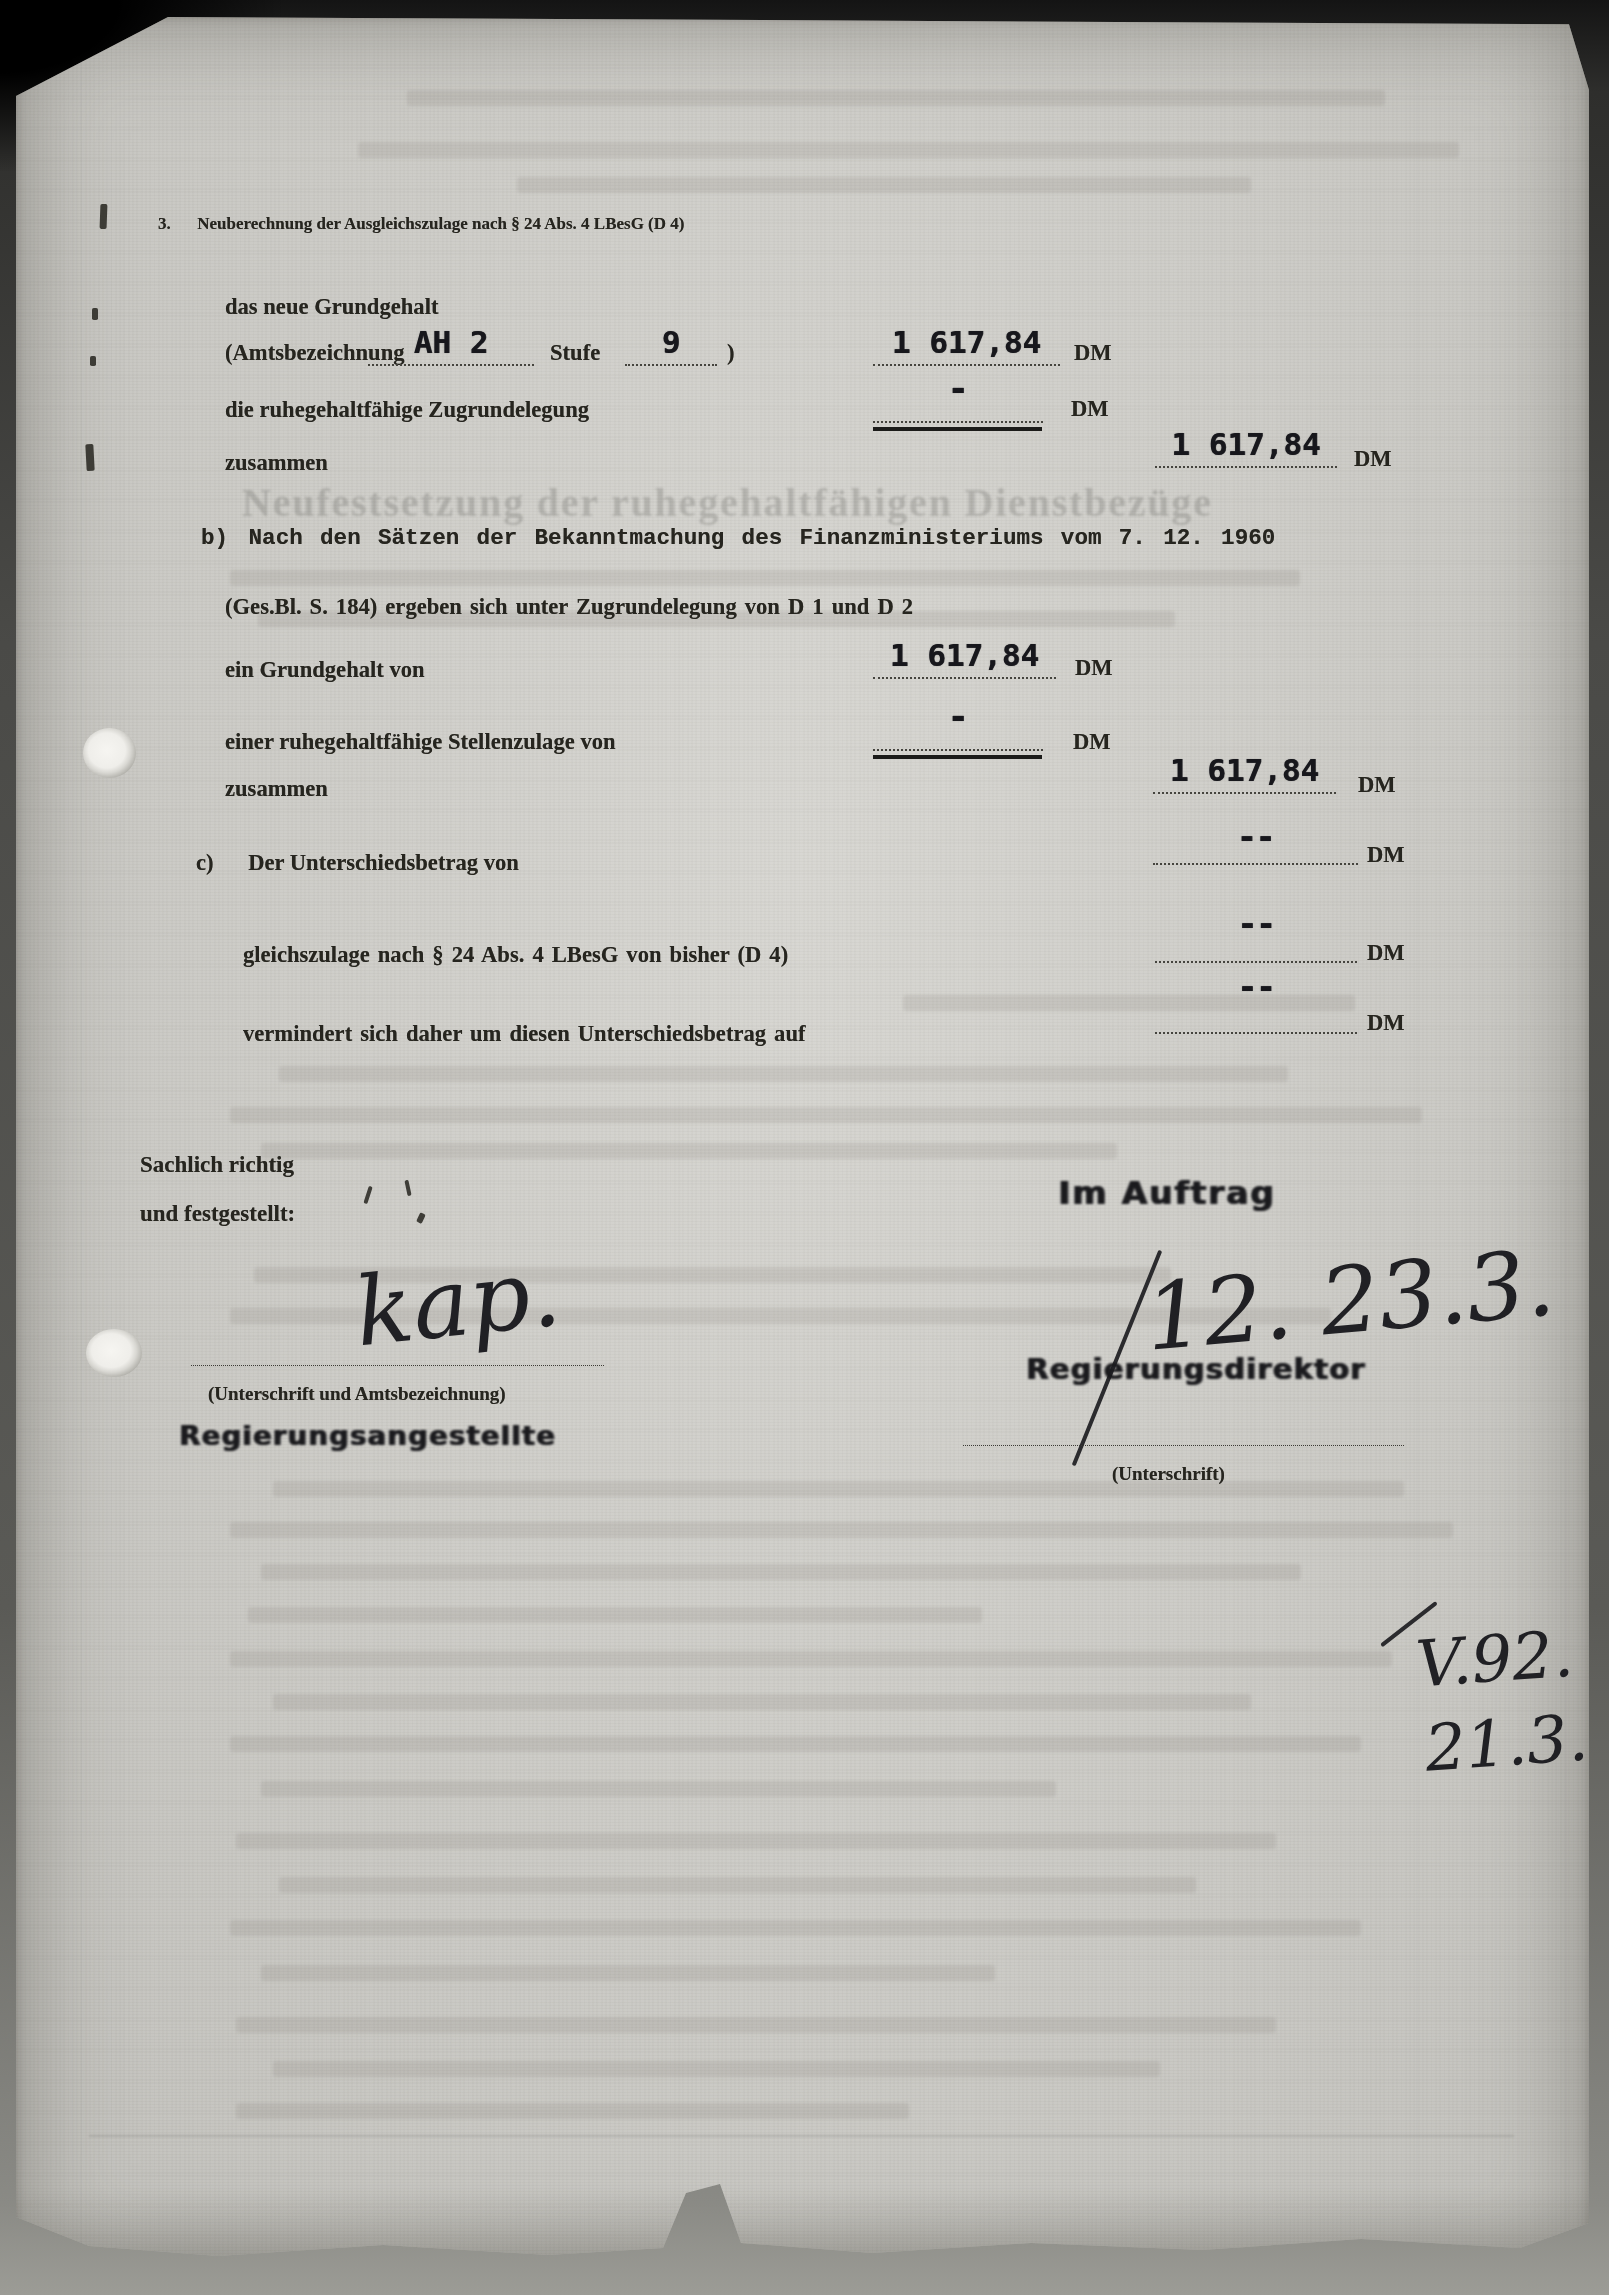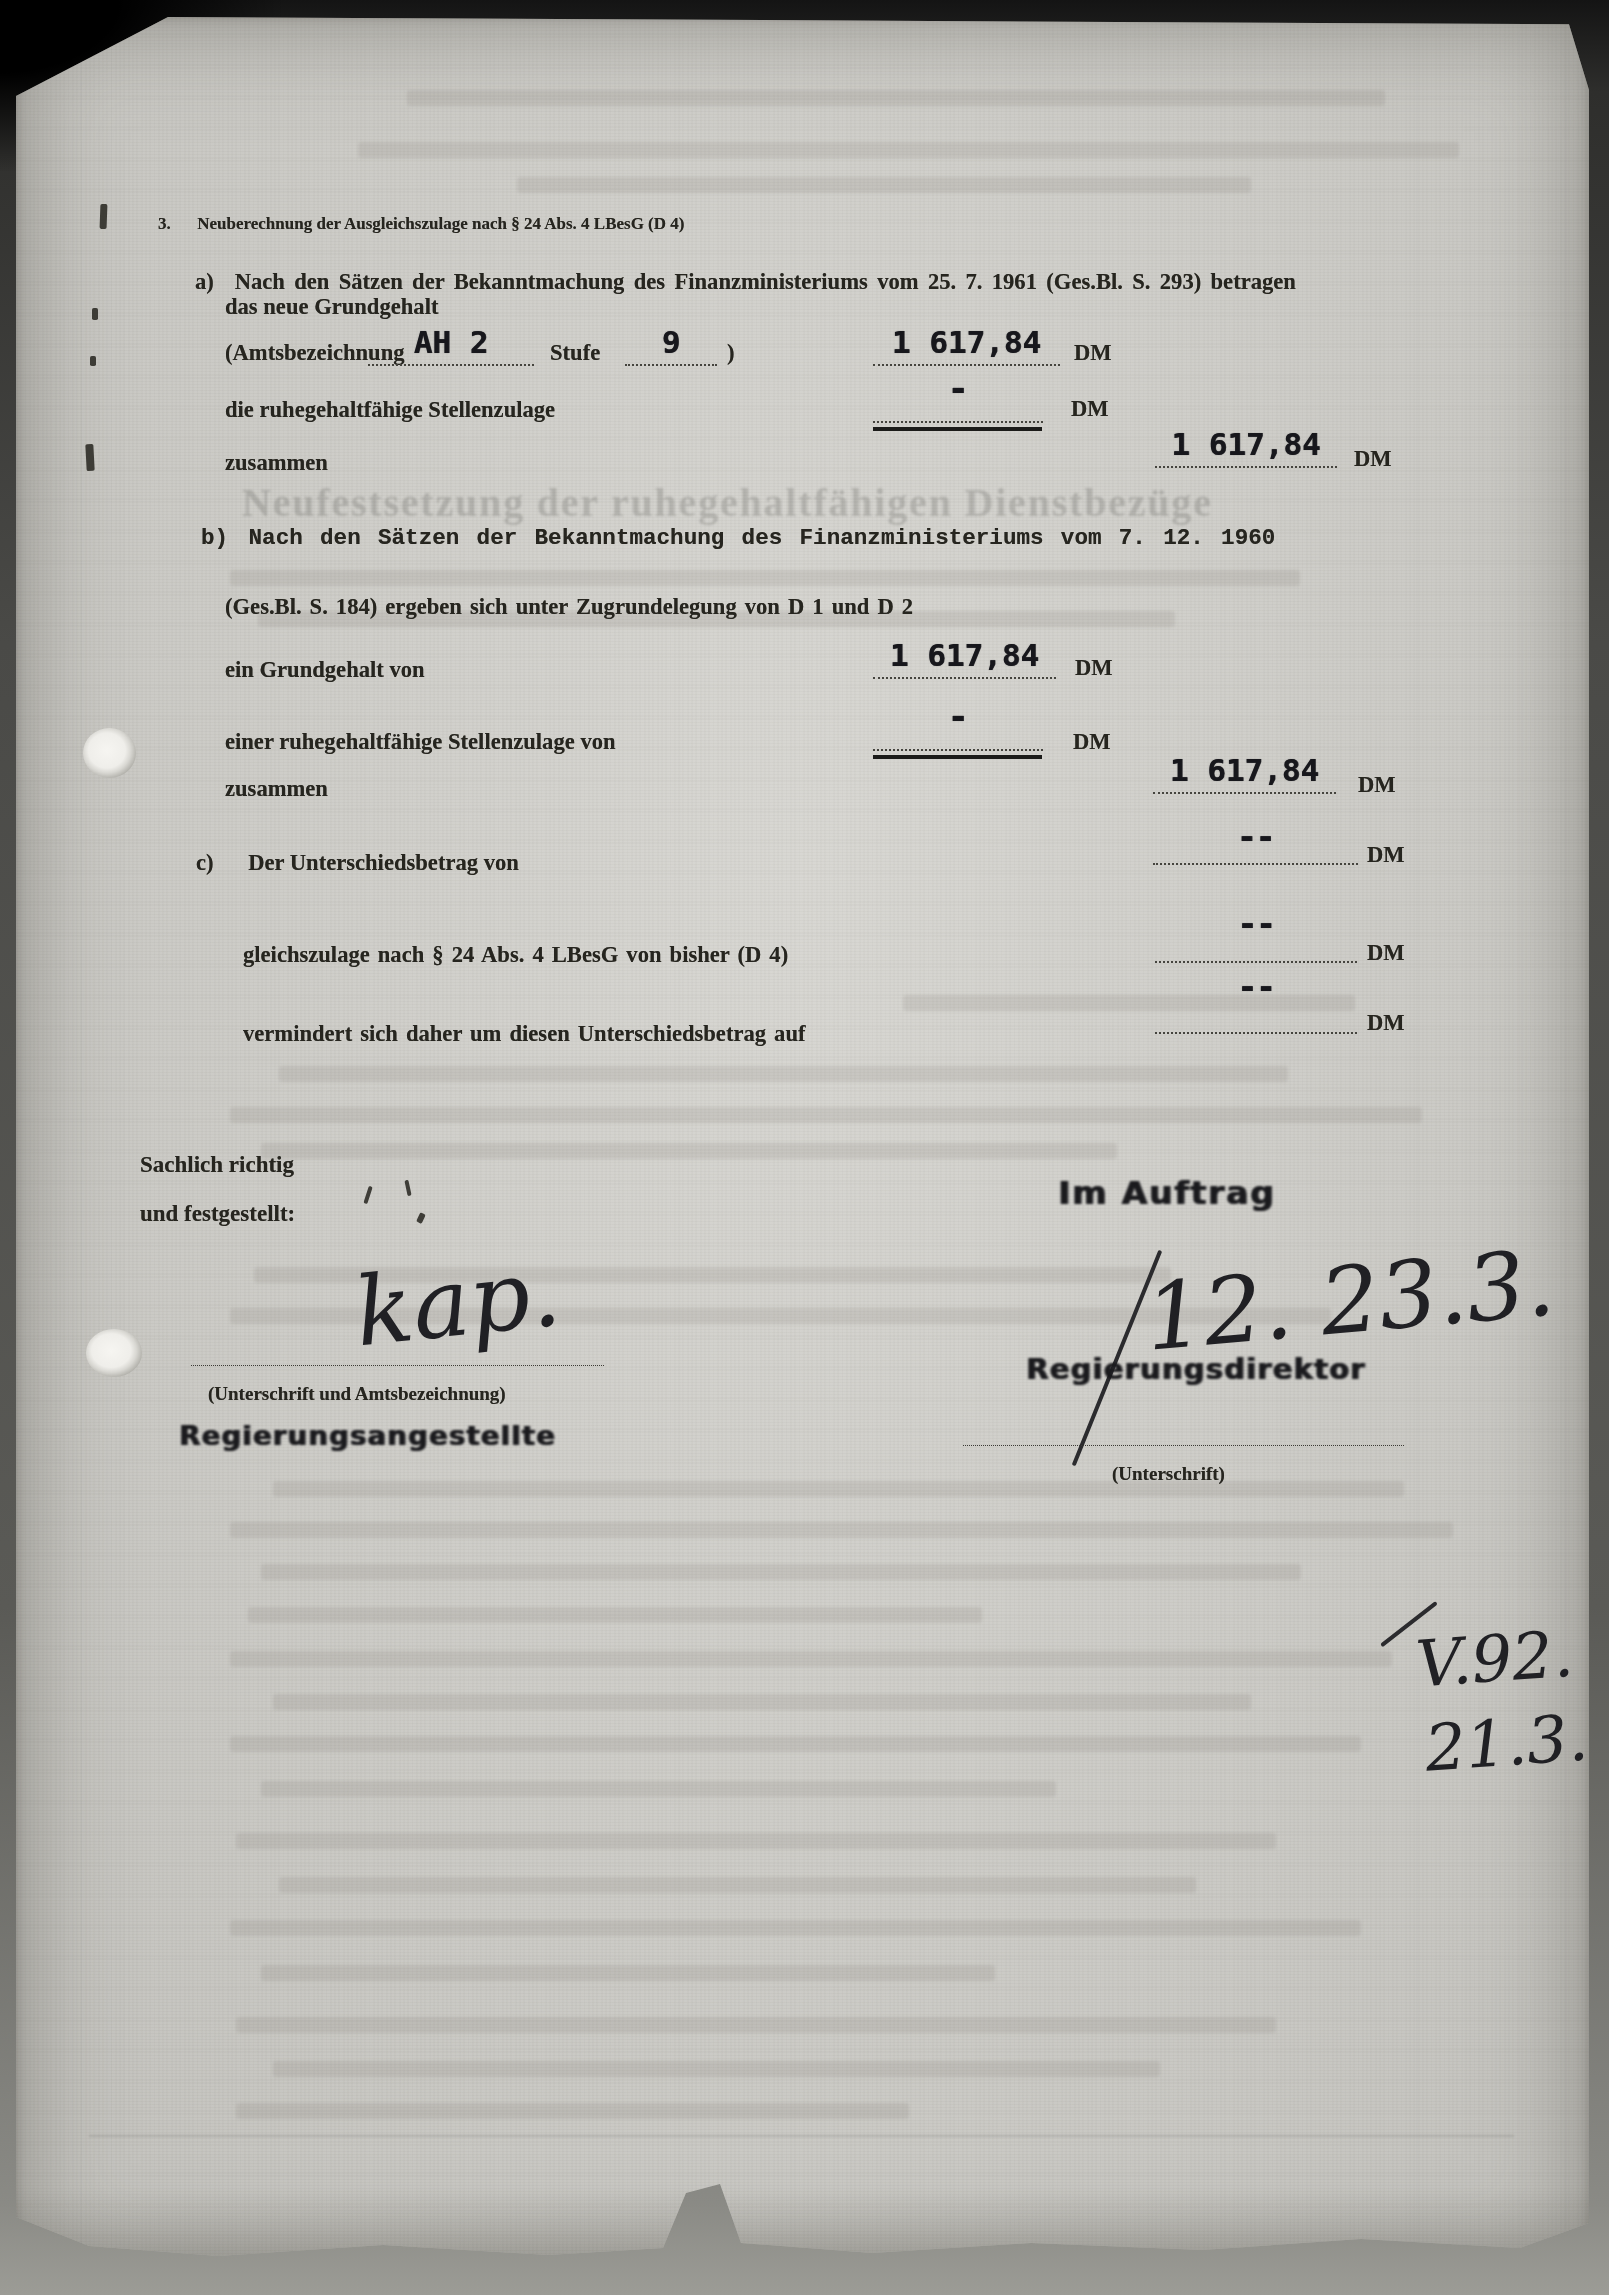--- a/index.html
+++ b/index.html
@@ -88,42 +88,38 @@
   <div class="ghost-heading" style="left:226px;top:462px;">Neufestsetzung der ruhegehaltfähigen Dienstbezüge</div>
 
   <div class="hole" style="left:67px;top:711px;width:53px;height:50px;"></div>
   <div class="hole" style="left:70px;top:1312px;width:56px;height:48px;"></div>
 
   <div class="print" style="left:142px;top:197px;font-size:17px;">
     <span class="marker" style="width:35px;">3.</span>
     <span>Neuberechnung der Ausgleichszulage nach § 24 Abs. 4 LBesG (D 4)</span>
   </div>
 
-  <div class="print" style="left:179px;top:252px;word-spacing:3.7px;">
-    <span class="marker" style="width:23px;margin-right:7.3px;">a)</span>
-    <span>Nach den Sätzen der Bekanntmachung des Finanzministeriums vom 25. 7. 1961 (Ges.Bl. S. 293) betragen</span>
-  </div>
 
   <div class="print" style="left:209px;top:277px;">das neue Grundgehalt</div>
 
   <div class="print" style="left:209px;top:323px;">(Amtsbezeichnung</div>
   <div class="field" style="left:352px;top:297px;width:166px;height:50px;">
     <span class="typed" style="font-size:31px;">AH 2</span>
   </div>
   <div class="print" style="left:534px;top:323px;">Stufe</div>
   <div class="field" style="left:609px;top:297px;width:92px;height:50px;">
     <span class="typed" style="font-size:31px;">9</span>
   </div>
   <div class="print" style="left:711px;top:323px;">)</div>
   <div class="field" style="left:857px;top:292px;width:187px;height:55px;">
     <span class="typed" style="font-size:31px;">1 617,84</span>
   </div>
   <div class="print" style="left:1058px;top:323px;">DM</div>
 
-  <div class="print" style="left:209px;top:380px;">die ruhegehaltfähige Stellenzulage</div>
+  <div class="print" style="left:209px;top:380px;">die ruhegehaltfähige Zugrundelegung</div>
   <div class="field double" style="left:857px;top:350px;width:170px;height:54px;">
     <span class="typed" style="font-size:35px;bottom:12.2px;">-</span>
   </div>
   <div class="print" style="left:1055px;top:379px;">DM</div>
 
   <div class="print" style="left:209px;top:433px;">zusammen</div>
   <div class="field" style="left:1139px;top:394px;width:182px;height:55px;">
     <span class="typed" style="font-size:31px;">1 617,84</span>
   </div>
   <div class="print" style="left:1338px;top:429px;">DM</div>

